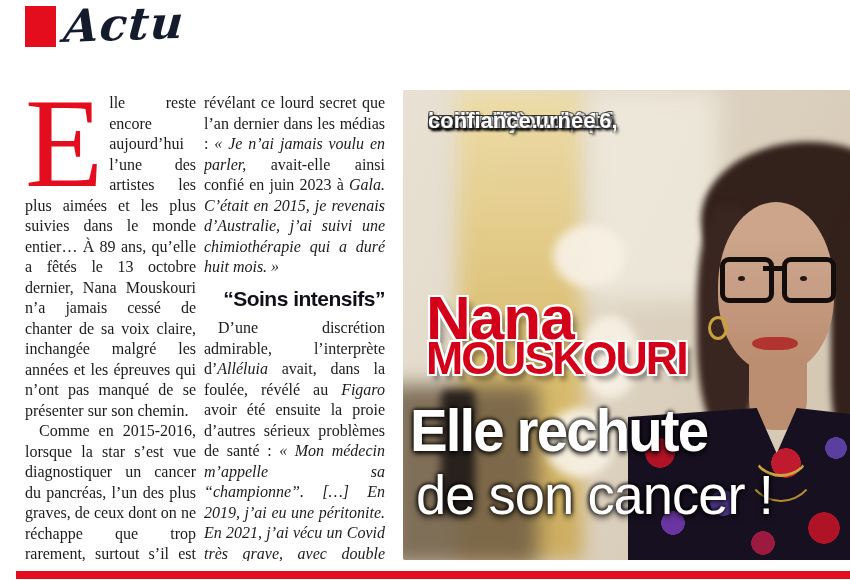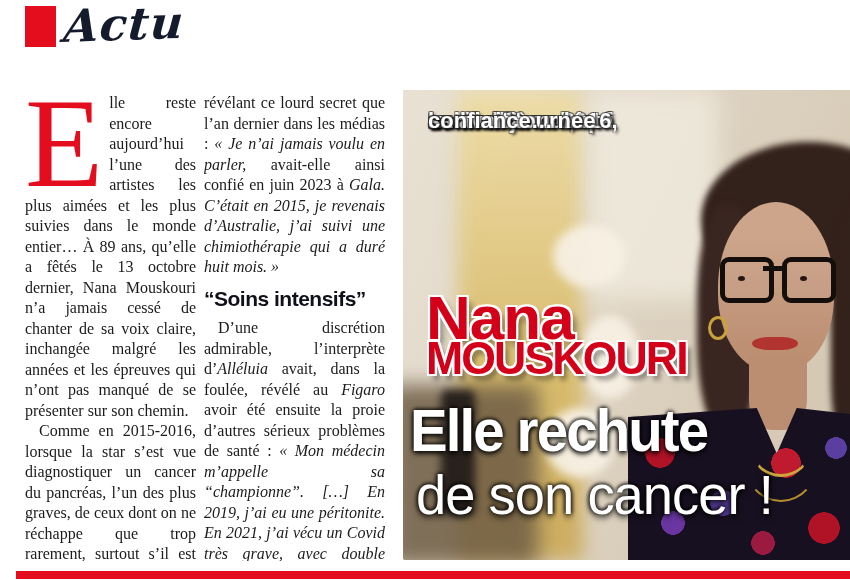--- a/index.html
+++ b/index.html
@@ -20,21 +20,21 @@
 
   
   .col{position:absolute;top:93px;text-align:justify;font-size:16px;line-height:20.5px;overflow:hidden;}
   .col1{left:25px;width:171px;height:468px;}
   .col2{left:204px;width:181px;height:468px;}
   .col p{margin:0;}
   .col p.indent{text-indent:14px;}
   .dropcap{float:left;font-size:128px;line-height:96px;color:var(--accent_red);
            padding:2px 6px 0 0;font-family:"Liberation Serif",serif;}
   .subhead{font-family:"Liberation Sans",sans-serif;font-weight:700;font-size:21px;
-           color:#10101a;text-align:left;margin:11px 0 9px;letter-spacing:-0.5px;}
+           color:#10101a;text-align:right;margin:11px 0 9px;letter-spacing:-0.5px;}
   .ital{font-style:italic;}
 
   
   .photo{position:absolute;left:403px;top:90px;width:512px;height:470px;border-radius:2px;
          overflow:hidden;background:#d9cfbf;}
   .photo *{position:absolute;}
   .ph-base{inset:0;background:linear-gradient(115deg,#e9e2d4 0%,#ddd2c0 45%,#cfc2ad 100%);}
   .ph-curtain{left:55px;top:0;width:125px;height:470px;filter:blur(9px);opacity:.92;
               background:linear-gradient(#eedca6,#d8ba66 60%,#caa958);}
   .ph-window{left:185px;top:0;width:130px;height:210px;background:#f0ebdf;filter:blur(12px);opacity:.8;}

